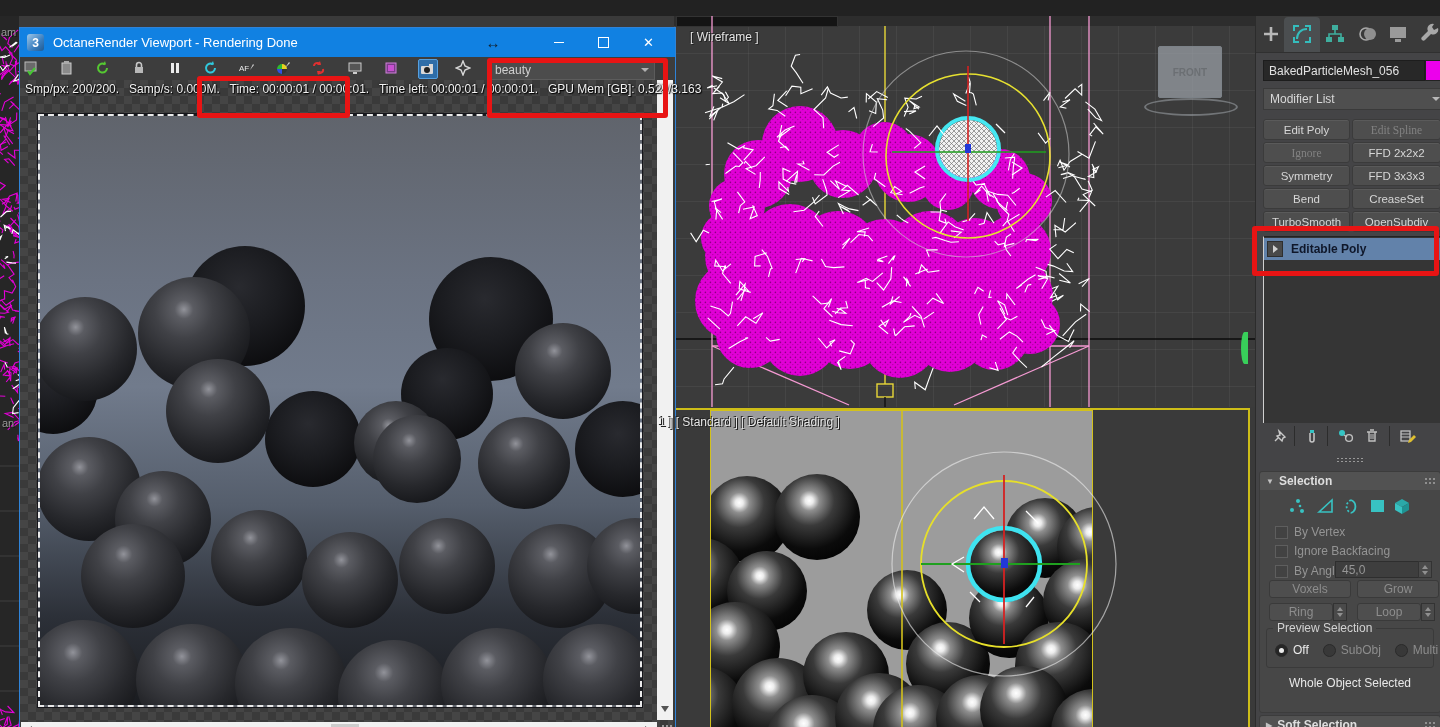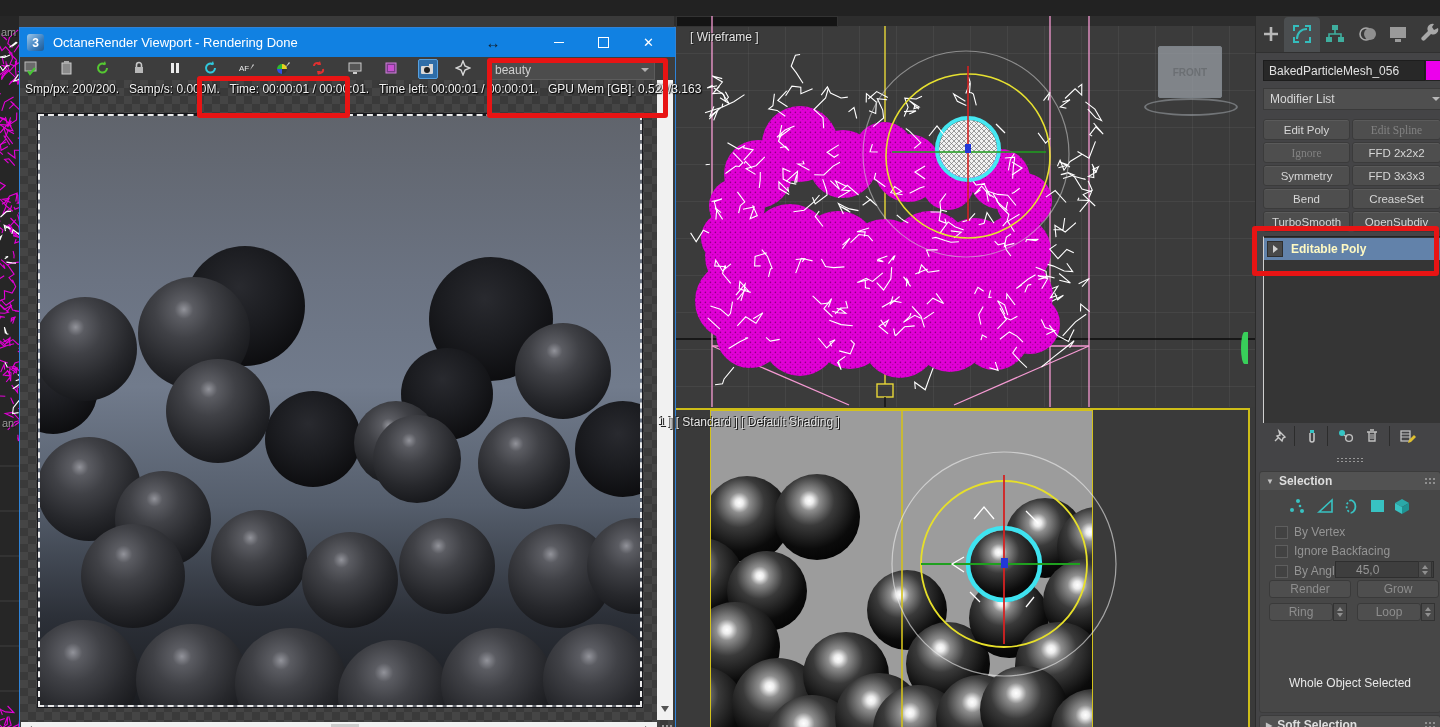--- a/index.html
+++ b/index.html
@@ -78,35 +78,35 @@
      color:#d8d8d8;display:flex;align-items:center;padding-left:6px;}
   #modlist .car{position:absolute;right:6px;top:8px;width:0;height:0;border-left:4px solid transparent;border-right:4px solid transparent;border-top:4px solid #b8b8b8;}
   .mbtn{position:absolute;height:19px;background:#4e4e4e;border:1px solid #3b3b3b;border-radius:3px;
      color:#d6d6d6;display:flex;align-items:center;justify-content:center;font-size:11.5px;box-shadow:inset 0 1px 0 #5a5a5a;}
   .mbtn.dis{color:#828282;font-family:Liberation Serif, serif;}
   #stack{position:absolute;left:7px;top:220px;width:178px;height:186px;background:#353535;border-left:1px solid #cfcfcf;border-top:1px solid #222;}
   #stackrow{position:absolute;left:0;top:1px;width:178px;height:22px;background:#6282aa;display:flex;align-items:center;}
   #stackrow .exp{width:14px;height:14px;margin-left:3px;background:#494949;border:1px solid #2e2e2e;
      display:flex;align-items:center;justify-content:center;}
   #stackrow .exp i{width:0;height:0;border-top:4px solid transparent;border-bottom:4px solid transparent;border-left:5px solid #d0d0d0;}
-  #stackrow .lbl{margin-left:8px;font-weight:bold;color:#fef9c3;font-size:12px;}
+  #stackrow .lbl{margin-left:8px;font-weight:bold;color:#0f172a;font-size:12px;}
   #stacktools{position:absolute;left:7px;top:408px;width:178px;height:26px;}
   .sep{position:absolute;top:2px;width:0;height:20px;border-left:1px solid #2c2c2c;}
   .sticon{position:absolute;top:2px;width:18px;height:20px;display:flex;align-items:center;justify-content:center;}
   #divider{position:absolute;left:80px;top:441px;width:28px;height:6px;
      background-image:radial-gradient(#999 .8px,transparent 1px);background-size:4px 3px;}
   .rollout{position:absolute;left:3px;width:180px;background:#474747;border:1px solid #3c3c3c;border-radius:3px;}
   .rhead{height:18px;background:#525252;border-radius:3px 3px 0 0;display:flex;align-items:center;color:#dedede;font-weight:bold;}
   .rhead .arr{margin:0 5px 0 6px;font-size:8px;color:#c2c2c2;}
   .grip{position:absolute;right:4px;top:5px;width:12px;height:8px;
      background-image:radial-gradient(#8f8f8f .8px,transparent 1px);background-size:4px 4px;}
   .soicon{position:absolute;top:24px;width:22px;height:20px;display:flex;align-items:center;justify-content:center;}
   .ckrow{position:absolute;left:15px;display:flex;align-items:center;color:#949494;font-size:12px;}
   .ck{width:11px;height:11px;background:#424242;border:1px solid #5e5e5e;margin-right:6px;}
-  .field{position:absolute;background:#3e3e3e;border:1px solid #2e2e2e;color:#969696;font-size:12px;display:flex;align-items:center;padding-left:20px;}
+  .field{position:absolute;background:#3e3e3e;border:1px solid #2e2e2e;color:#969696;font-size:12px;display:flex;align-items:center;padding-left:6px;}
   .spin{position:absolute;width:12px;display:flex;flex-direction:column;align-items:center;justify-content:center;background:#4a4a4a;border:1px solid #333;}
   .spin i{width:0;height:0;border-left:3px solid transparent;border-right:3px solid transparent;}
   .spin .u{border-bottom:4px solid #909090;margin-bottom:2px;}
   .spin .d{border-top:4px solid #909090;}
   .sbtn{position:absolute;height:16px;background:#4e4e4e;border:1px solid #3a3a3a;border-radius:3px;color:#8d8d8d;
      display:flex;align-items:center;justify-content:center;font-size:12px;}
   #pgroup{position:absolute;left:6px;top:156px;width:166px;height:38px;border:1px solid #3a3a3a;border-radius:3px;}
   #pgroup .legend{position:absolute;left:6px;top:-8px;background:#474747;padding:0 4px;color:#d2d2d2;font-size:12px;}
   .radio{width:11px;height:11px;border-radius:50%;background:#383838;border:1px solid #2a2a2a;margin-right:5px;position:relative;}
   .radio.on{background:#262626;}
@@ -864,32 +864,43 @@
         </div>
       <div class="ckrow" style="top:92px">
           <span class="ck"></span>
           <span>By Angle:</span>
         </div>
       <div class="field" style="left:75px;top:89px;width:77px;height:15px">45,0</div>
       <div class="spin" style="left:158px;top:89px;height:15px">
           <i class="u"></i>
           <i class="d"></i>
         </div>
-      <div class="sbtn" style="left:9px;top:108px;width:80px">Render</div>
+      <div class="sbtn" style="left:9px;top:108px;width:80px">Voxels</div>
       <div class="sbtn" style="left:97px;top:108px;width:80px">Grow</div>
       <div class="sbtn" style="left:9px;top:131px;width:62px">Ring</div>
       <div class="spin" style="left:73px;top:131px;height:16px">
           <i class="u"></i>
           <i class="d"></i>
         </div>
       <div class="sbtn" style="left:97px;top:131px;width:62px">Loop</div>
       <div class="spin" style="left:161px;top:131px;height:16px">
           <i class="u"></i>
           <i class="d"></i>
         </div>
+      <div id="pgroup">
+        <span class="legend">Preview Selection</span>
+        <div style="position:absolute;left:8px;top:14px;display:flex;align-items:center">
+          <span class="radio on"></span>
+            <span class="rlabel on">Off</span>
+          <span class="radio"></span>
+            <span class="rlabel">SubObj</span>
+          <span class="radio"></span>
+            <span class="rlabel">Multi</span>
+        </div>
+      </div>
       <div id="wholeobj">Whole Object Selected</div>
     </div>
 
     <div class="rollout" style="top:699px;height:19px">
       <div class="rhead">
         <span class="arr">▶</span>
         <span>Soft Selection</span>
         <span class="grip"></span>
       </div>
     </div>

